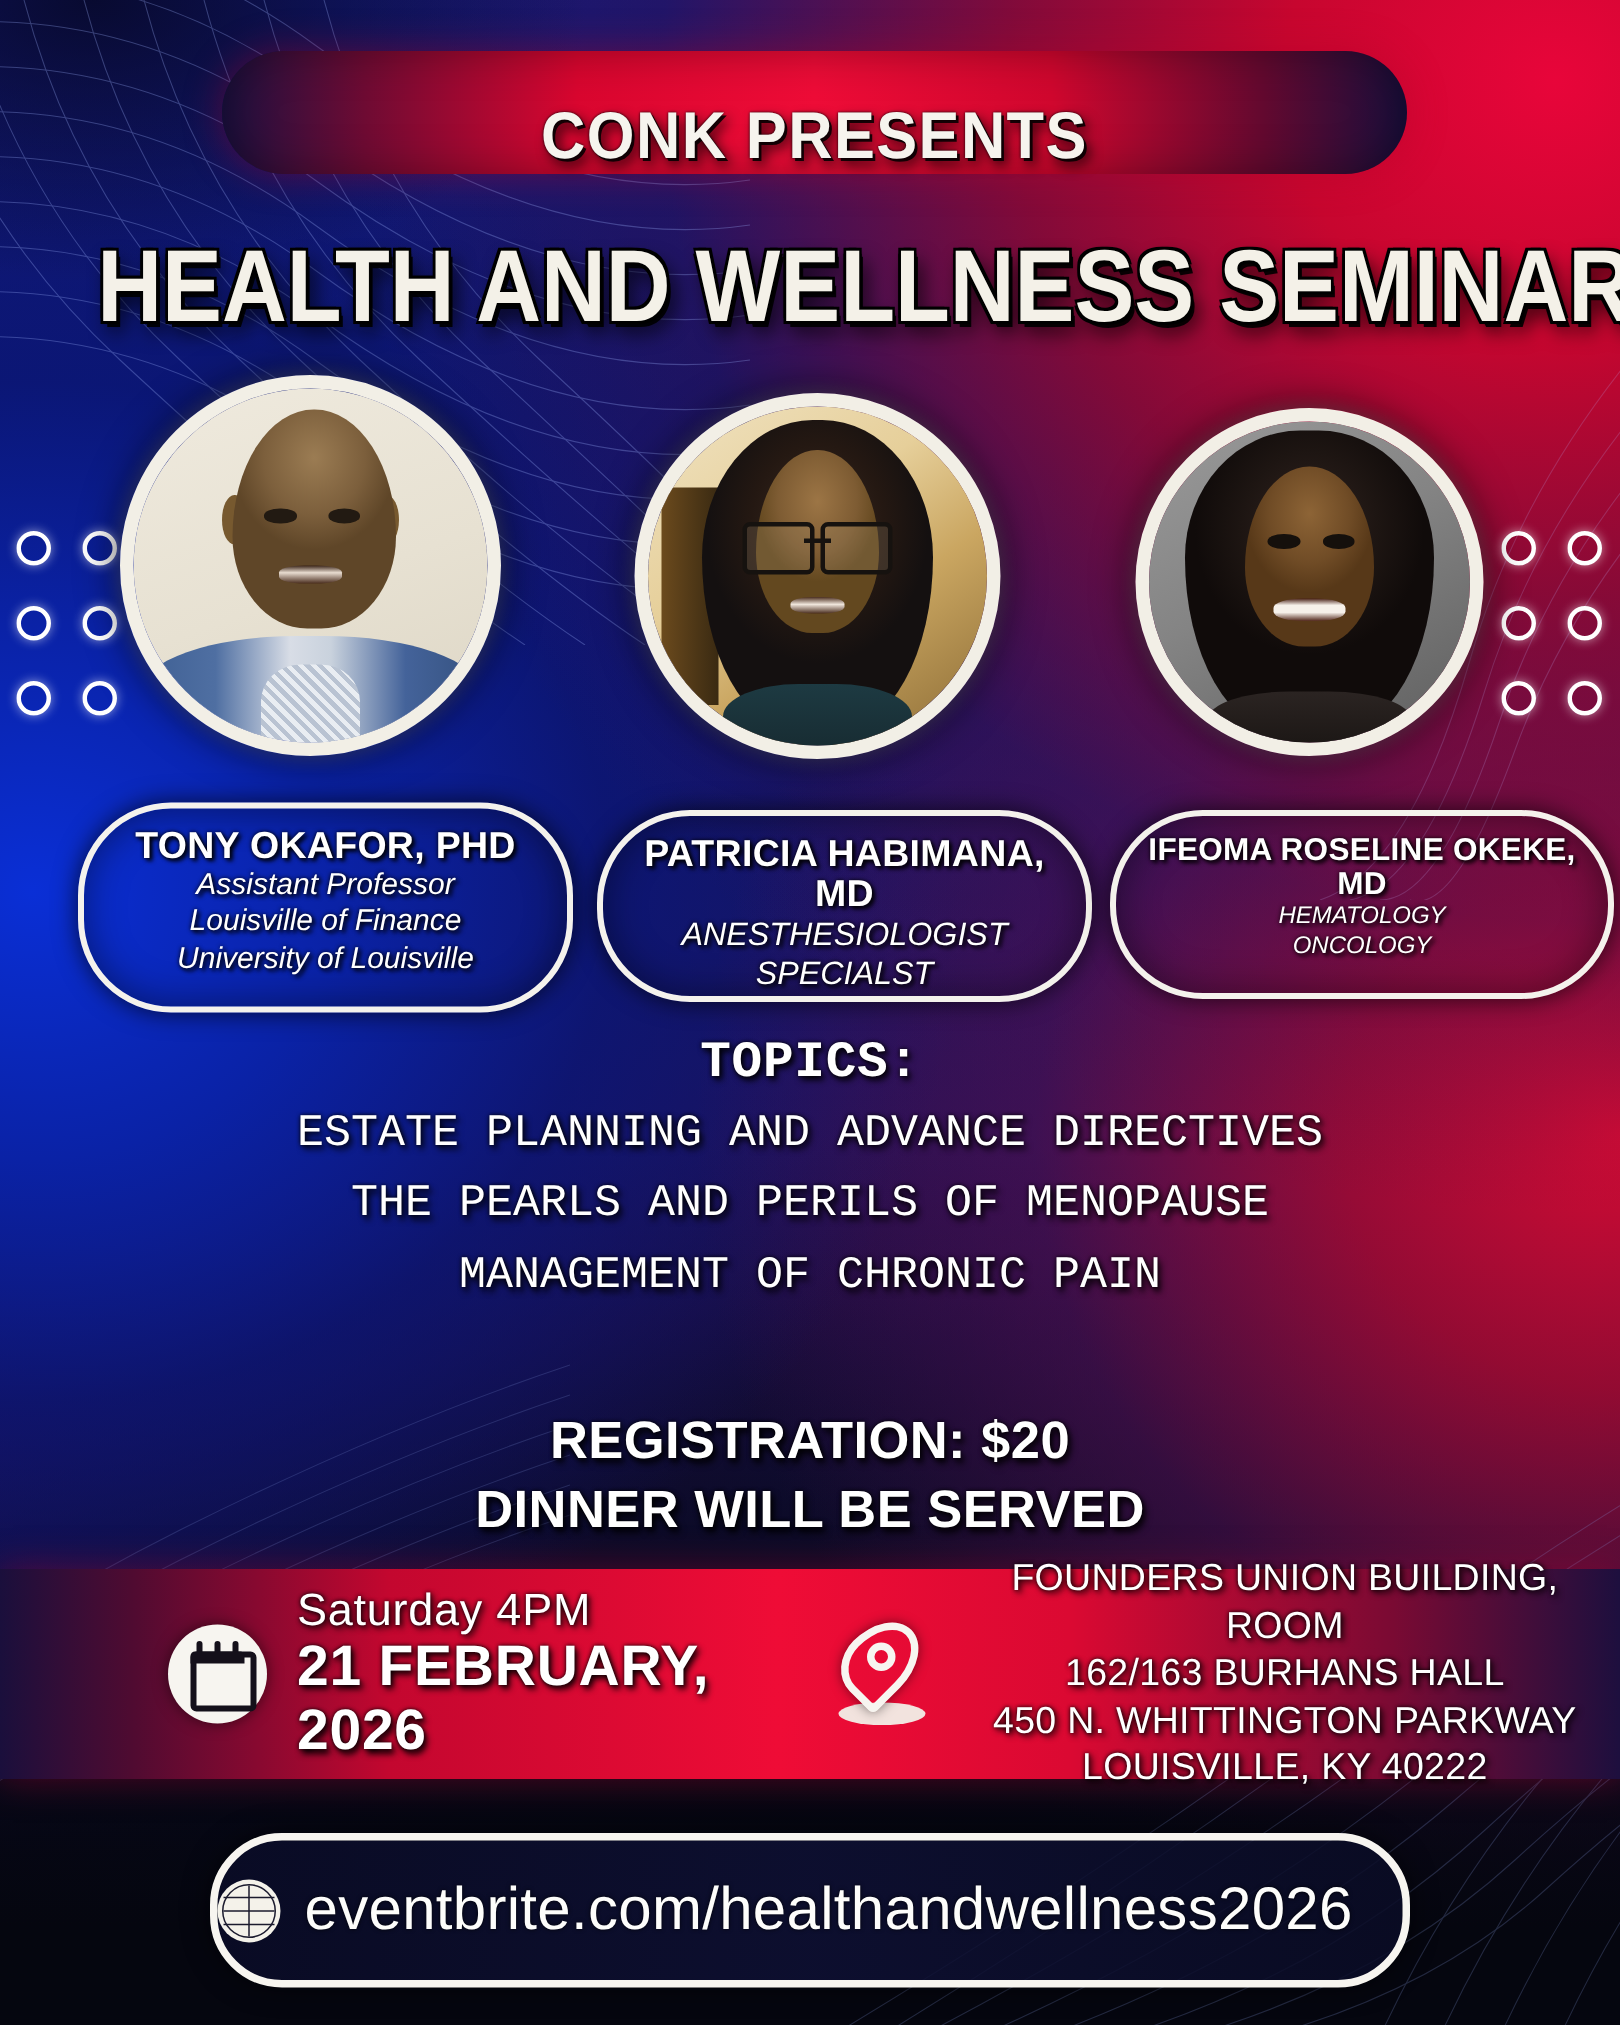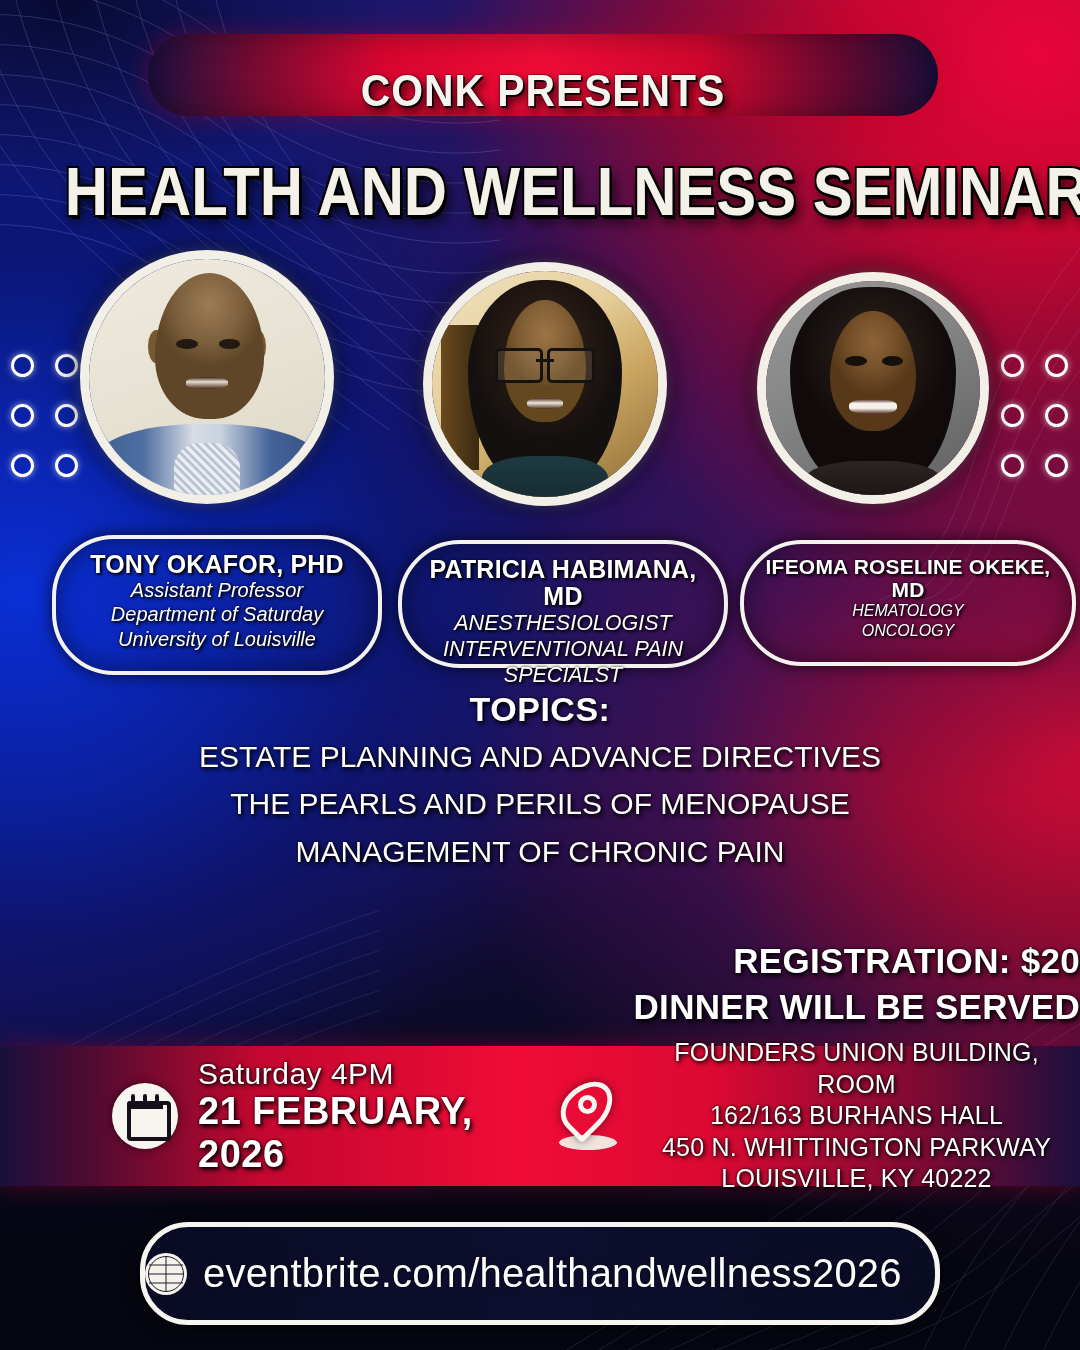--- a/index.html
+++ b/index.html
@@ -173,35 +173,35 @@
   .badge .rl{
     display:block; font-style:italic; font-size:20px; line-height:1.22;
     text-shadow:0 0 3px #000, 2px 2px 3px rgba(0,0,0,.95);
   }
   .badge.b2 .rl{font-size:21.5px;}
   .badge.b3 .rl{font-size:16px;}
 
   
   .topics{
     position:absolute; left:0; right:0; top:690px;
-    text-align:center; color:#fff;
+    text-align:center; color:#fff;font-family:Liberation Mono, monospace;
   }
   .topics .hd{
     font-weight:bold; font-size:34px; letter-spacing:.5px; margin-bottom:6px;
     text-shadow:0 0 3px #000, 2px 3px 4px rgba(0,0,0,.95);
   }
   .topics .tp{
     font-size:30px; line-height:1.28; margin:9px 0;
     text-shadow:0 0 3px #000, 2px 3px 4px rgba(0,0,0,.9);
   }
 
   
   .reg{
     position:absolute; left:0; right:0; top:938px;
-    text-align:right; color:#fff;
+    text-align:center; color:#fff;
   }
   .reg div{
     font-weight:bold; font-size:35px; line-height:1.32; letter-spacing:.3px;
     text-shadow:0 0 3px #000, 2px 3px 5px rgba(0,0,0,.95);
   }
 
   
   .band{
     position:absolute; left:0; right:0; top:1046px; height:140px;
     background:linear-gradient(90deg,#1a0f3c 0%,#4e0b31 8%,#c3072f 24%,#ef0c36 48%,#db0932 66%,#7a0a33 86%,#1d0f3e 100%);
@@ -419,27 +419,26 @@
       <div class="eye-l"></div>
         <div class="eye-r"></div>
       <div class="smile"></div>
       <div class="body"></div>
     </div>
   </div>
 
   <div class="badge b1">
     <span class="nm">TONY OKAFOR, PHD</span>
     <span class="rl">Assistant Professor</span>
-    <span class="rl">Department of Saturday</span>
+    <span class="rl">Louisville of Finance</span>
     <span class="rl">University of Louisville</span>
   </div>
   <div class="badge b2">
     <span class="nm">PATRICIA HABIMANA, MD</span>
     <span class="rl">ANESTHESIOLOGIST</span>
-    <span class="rl">INTERVENTIONAL PAIN</span>
     <span class="rl">SPECIALST</span>
   </div>
   <div class="badge b3">
     <span class="nm">IFEOMA ROSELINE OKEKE, MD</span>
     <span class="rl">HEMATOLOGY</span>
     <span class="rl">ONCOLOGY</span>
   </div>
 
   <div class="topics">
     <div class="hd">TOPICS:</div>

